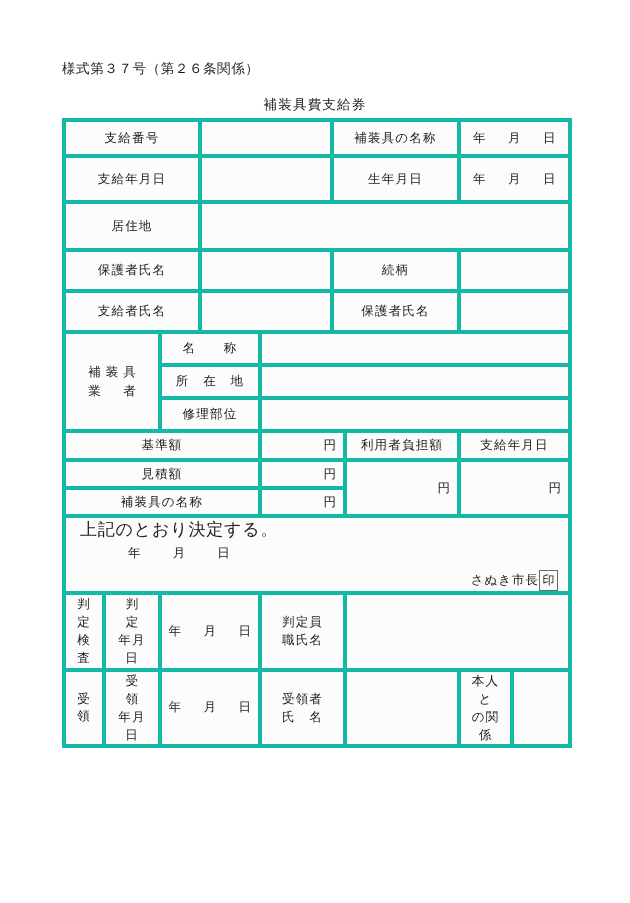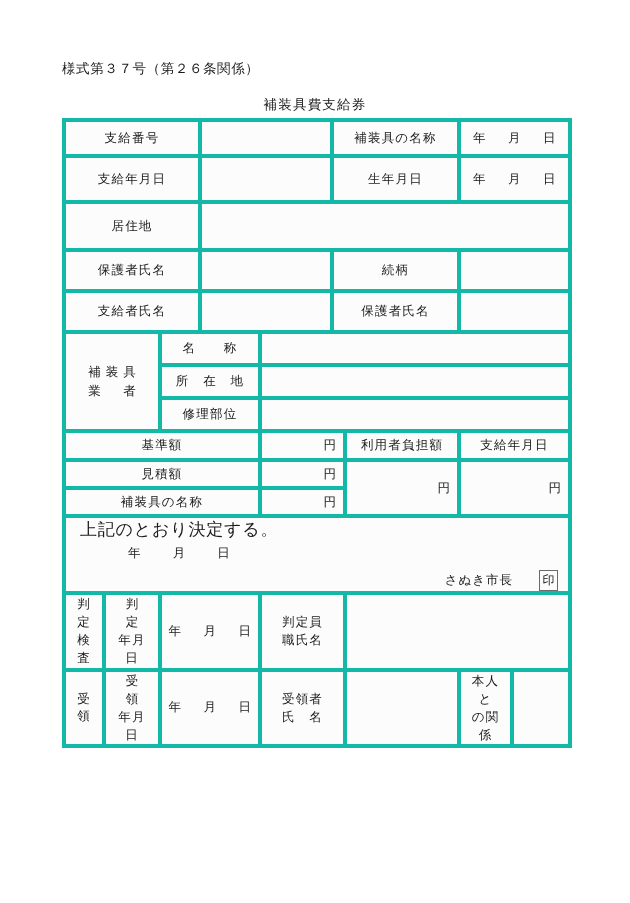--- a/index.html
+++ b/index.html
@@ -86,21 +86,20 @@
     padding-left: 56px;
     letter-spacing: 0.5px;
     margin-top: 4px;
   }
   .decide-line2 span { margin-right: 28px; }
   .decide-line3 {
     margin-top: 8px;
     display: flex;
     align-items: center;
     justify-content: flex-end;
-    gap: 26px;
     padding-right: 4px;
     font-size: 12.5px;
     letter-spacing: 1px;
   }
   .seal-box {
     border: 1px solid #6a6a6a;
     width: 17px;
     height: 19px;
     line-height: 19px;
     text-align: center;

